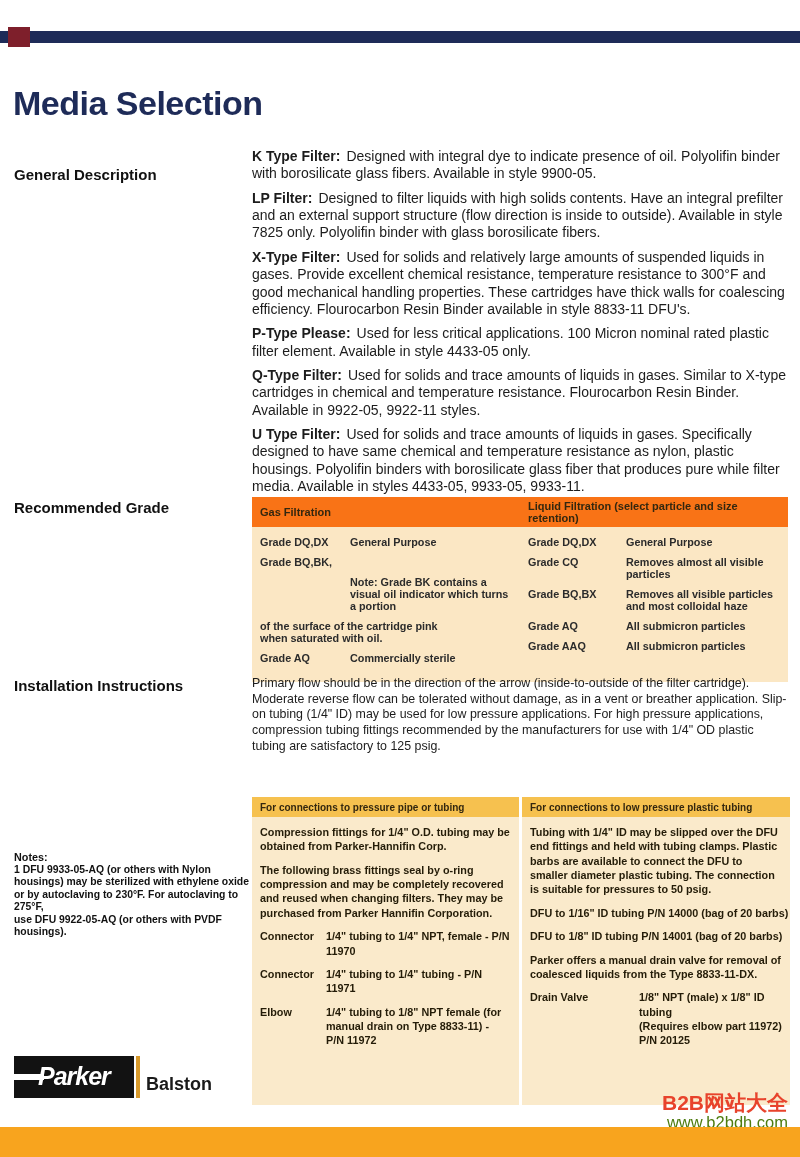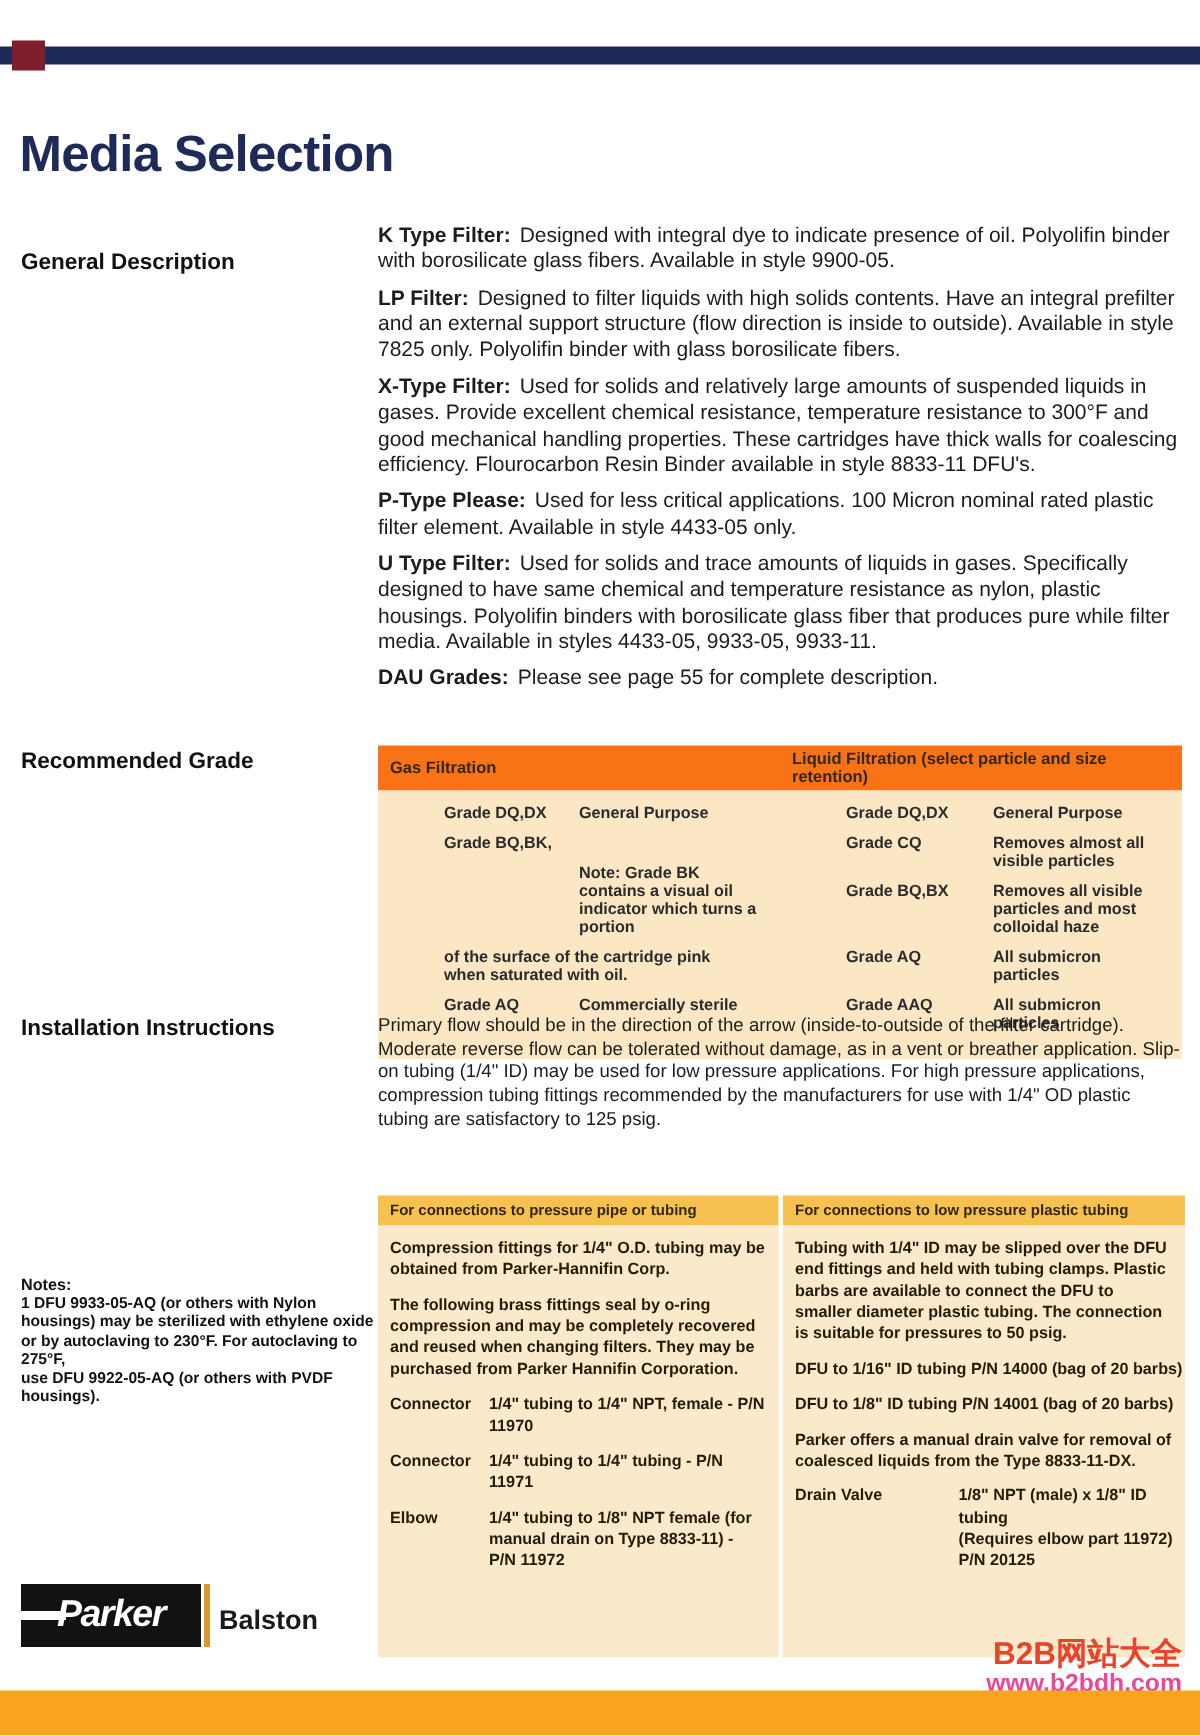--- a/index.html
+++ b/index.html
@@ -22,21 +22,21 @@
   .lhead.ii{top:677px;}
   
   .gdcol{position:absolute;left:252px;top:148px;width:538px;font-size:14px;line-height:1.24;}
   .gdcol p{margin:0 0 7px 0;}
   .lead{font-weight:bold;margin-right:6px;}
   
   .gtable{position:absolute;left:252px;top:497px;width:536px;font-size:10.8px;color:#2b2b2b;}
   .gtable-header{display:flex;background:#f97316;height:30px;align-items:center;font-weight:bold;font-size:11px;color:#33270f;}
   .gtable-header .cell{width:50%;padding:0 8px;box-sizing:border-box;}
   .gtable-body{display:flex;background:#fbe7c4;padding:9px 0 10px 0;}
-  .ghalf{width:50%;padding:0 10px 0 8px;box-sizing:border-box;margin-left:36px;}
+  .ghalf{width:50%;padding:0 10px 0 8px;box-sizing:border-box;}
   .grow{display:grid;grid-template-columns:84px 1fr;column-gap:6px;margin-bottom:8px;font-weight:bold;}
   .ghalf.right .grow{grid-template-columns:92px 1fr;}
   .grade{font-weight:bold;}
   .goverflow{white-space:pre-line;font-weight:bold;margin-bottom:8px;}
   
   .inst{position:absolute;left:252px;top:676px;width:538px;font-size:12.4px;line-height:1.26;}
   
   .notes{position:absolute;left:14px;top:851px;width:238px;font-size:10.4px;line-height:1.2;color:#111;}
   .notes .nhead{font-weight:bold;font-size:10.8px;}
   .notes .ntext{white-space:pre-line;font-weight:bold;}
@@ -46,30 +46,30 @@
   .ybox.rightbox{left:522px;width:268px;}
   .ybox .bhead{background:#f6c14f;font-weight:bold;font-size:10px;padding:5px 8px 4px 8px;color:#33270f;}
   .ybox .bbody{background:#faeacb;padding:8px 8px 10px 8px;height:100%;box-sizing:border-box;line-height:1.33;font-weight:bold;}
   .ybox .bbody p{margin:0 0 9px 0;}
   .fitrow{display:grid;grid-template-columns:62px 1fr;column-gap:4px;margin-bottom:9px;}
   .fitrow .fdesc{white-space:pre-line;}
   .tubline{margin:0 0 9px 0;white-space:nowrap;}
   .drainrow{display:grid;grid-template-columns:105px 1fr;column-gap:4px;}
   .drainrow .fdesc{white-space:pre-line;}
   
-  .logo{position:absolute;left:14px;top:1056px;display:flex;align-items:flex-start;}
+  .logo{position:absolute;left:14px;top:1056px;display:flex;align-items:center;}
   .logo-black{position:relative;width:120px;height:42px;background:#121212;}
   .logo-dash{position:absolute;left:0;top:18px;width:30px;height:6px;background:#ffffff;}
   .logo-parker{position:absolute;left:24px;top:6px;color:#ffffff;font-weight:bold;font-style:italic;font-size:25px;letter-spacing:-1px;}
   .logo-stripe{width:4px;height:42px;background:#d99a2b;margin-left:2px;}
   .logo-balston{margin-left:6px;margin-top:14px;font-weight:bold;font-size:18px;color:#1a1a1a;}
   
   .watermark{position:absolute;right:12px;top:1092px;text-align:right;line-height:1.05;}
   .wm1{font-size:21px;font-weight:bold;color:#e8432c;}
-  .wm2{font-size:16.5px;font-weight:bold;color:#ec4899;
+  .wm2{font-size:16.5px;font-weight:normal;color:#4d7c0f;
        text-shadow:-1px -1px 0 #fff,1px -1px 0 #fff,-1px 1px 0 #fff,1px 1px 0 #fff;}
   
   .bottombar{position:absolute;left:0;bottom:0;width:800px;height:30px;background:#f8a41e;}
 </style>
 </head>
 <body>
 
 <div class="page">
 
   <div class="topbar"></div>
@@ -79,20 +79,21 @@
 
   <div class="lhead gd">General Description</div>
   <div class="lhead rg">Recommended Grade</div>
   <div class="lhead ii">Installation Instructions</div>
 
   <div class="gdcol">
     <p><span class="lead">K Type Filter:</span><span>Designed with integral dye to indicate presence of oil.  Polyolifin binder with borosilicate glass fibers.  Available in style 9900-05.</span></p>
     <p><span class="lead">LP Filter:</span><span>Designed to filter liquids with high solids contents.  Have an integral prefilter and an external support structure (flow direction is inside to outside).  Available in style 7825 only.  Polyolifin binder with glass borosilicate fibers.</span></p>
     <p><span class="lead">X-Type Filter:</span><span>Used for solids and relatively large amounts of suspended liquids in gases.  Provide excellent chemical resistance, temperature resistance to 300°F and good mechanical handling properties.  These cartridges have thick walls for coalescing efficiency.  Flourocarbon Resin Binder available in style 8833-11 DFU's.</span></p>
     <p><span class="lead">P-Type Please:</span><span>Used for less critical applications.  100 Micron nominal rated plastic filter element.  Available in style 4433-05 only.</span></p>
+    <p><span class="lead">Q-Type Filter:</span><span>Used for solids and trace amounts of liquids in gases.  Similar to X-type cartridges in chemical and temperature resistance.  Flourocarbon Resin Binder.  Available in 9922-05, 9922-11 styles.</span></p>
     <p><span class="lead">U Type Filter:</span><span>Used for solids and trace amounts of liquids in gases.  Specifically designed to have same chemical and temperature resistance as nylon, plastic housings. Polyolifin binders with borosilicate glass fiber that produces pure while filter media. Available in styles 4433-05, 9933-05, 9933-11.</span></p>
     <p><span class="lead">DAU Grades:</span><span>Please see page 55 for complete description.</span></p>
   </div>
 
   <div class="gtable">
     <div class="gtable-header">
       <div class="cell">Gas Filtration</div>
       <div class="cell">Liquid Filtration (select particle and size retention)</div>
     </div>
     <div class="gtable-body">

